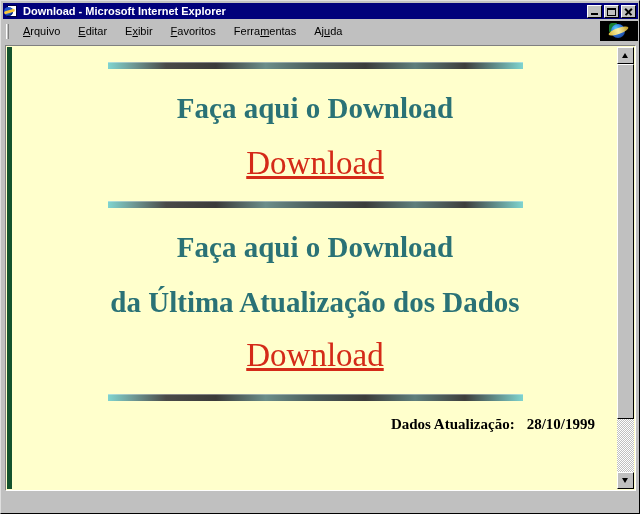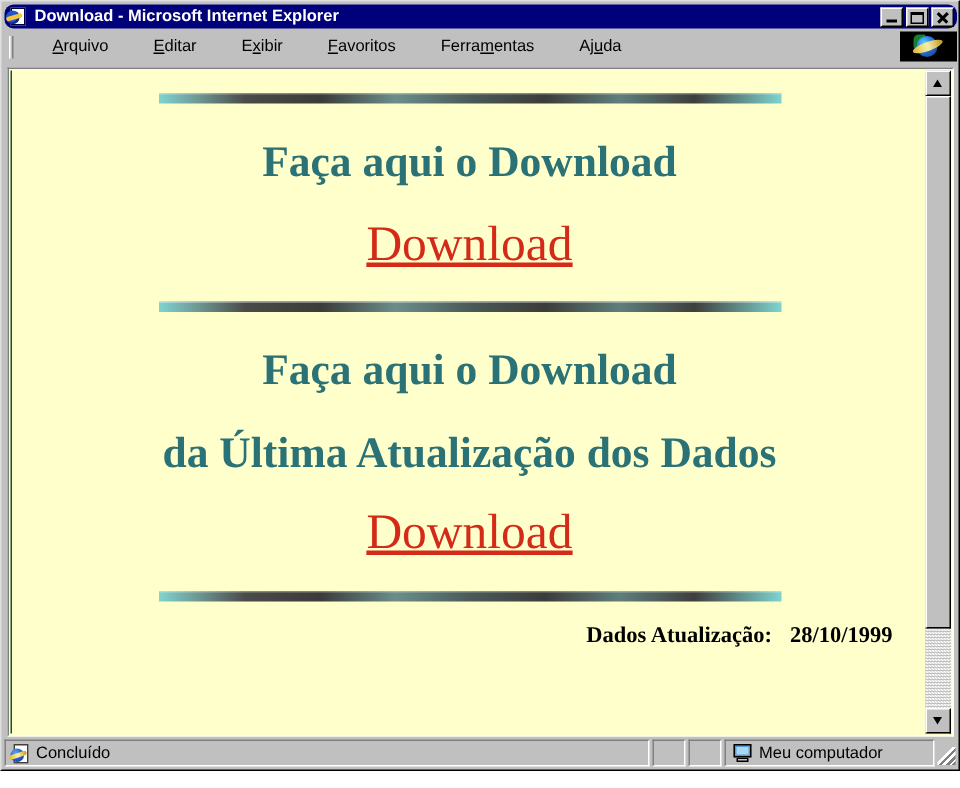--- a/index.html
+++ b/index.html
@@ -32,21 +32,20 @@
   
   .titlebar {
     position: absolute;
     left: 2px; top: 2px;
     width: 635px;
     height: 16px;
     background: #00007b;
     display: flex;
     align-items: center;
     box-sizing: border-box;
-    border-radius: 6px;
   }
   .title-icon {
     width: 16px; height: 14px;
     margin-left: 1px;
     margin-right: 3px;
     position: relative;
     flex: 0 0 auto;
   }
   .title-icon .pg {
     position: absolute;
@@ -127,21 +126,20 @@
   
   .menubar {
     position: absolute;
     left: 2px; top: 20px;
     width: 635px;
     height: 20px;
     background: #c0c0c0;
     display: flex;
     align-items: center;
     box-sizing: border-box;
-    gap: 12px;
   }
   .menu-grip {
     width: 3px;
     height: 15px;
     margin-left: 3px;
     margin-right: 5px;
     border-left: 1px solid #ffffff;
     border-right: 1px solid #808080;
     box-sizing: border-box;
   }
@@ -201,21 +199,21 @@
     background: #ffffcc;
   }
   .page {
     position: absolute;
     left: 1px; top: 1px;
     width: 611px;
     height: 442px;
     background: #ffffcc;
     overflow: hidden;
     box-sizing: border-box;
-    border-left: 1px solid #14532d;
+    border-left: 5px solid #14532d;
   }
 
   .rule {
     height: 7px;
     margin: 0 auto;
     background:
       linear-gradient(90deg,
         #7fd4cf 0%,
         #6f9a96 6%,
         #4a4a48 14%,
@@ -501,34 +499,14 @@
       <div class="sb-track">
         <div class="sb-thumb"></div>
       </div>
       <div class="sb-btn down">
           <i></i>
         </div>
     </div>
 
   </div>
 
-  <div class="statusbar">
-    <div class="sb-pane main">
-      <div class="doc-icon">
-        <div class="pg"></div>
-          <div class="eg"></div>
-          <div class="eb"></div>
-      </div>
-      <span>Concluído</span>
-    </div>
-    <div class="sb-pane small"></div>
-    <div class="sb-pane small"></div>
-    <div class="sb-pane zone">
-      <div class="pc-icon">
-        <div class="scr"></div>
-          <div class="base"></div>
-      </div>
-      <span>Meu computador</span>
-    </div>
-    <div class="sb-grip"></div>
-  </div>
 
 </div>
 
 </body></html>

